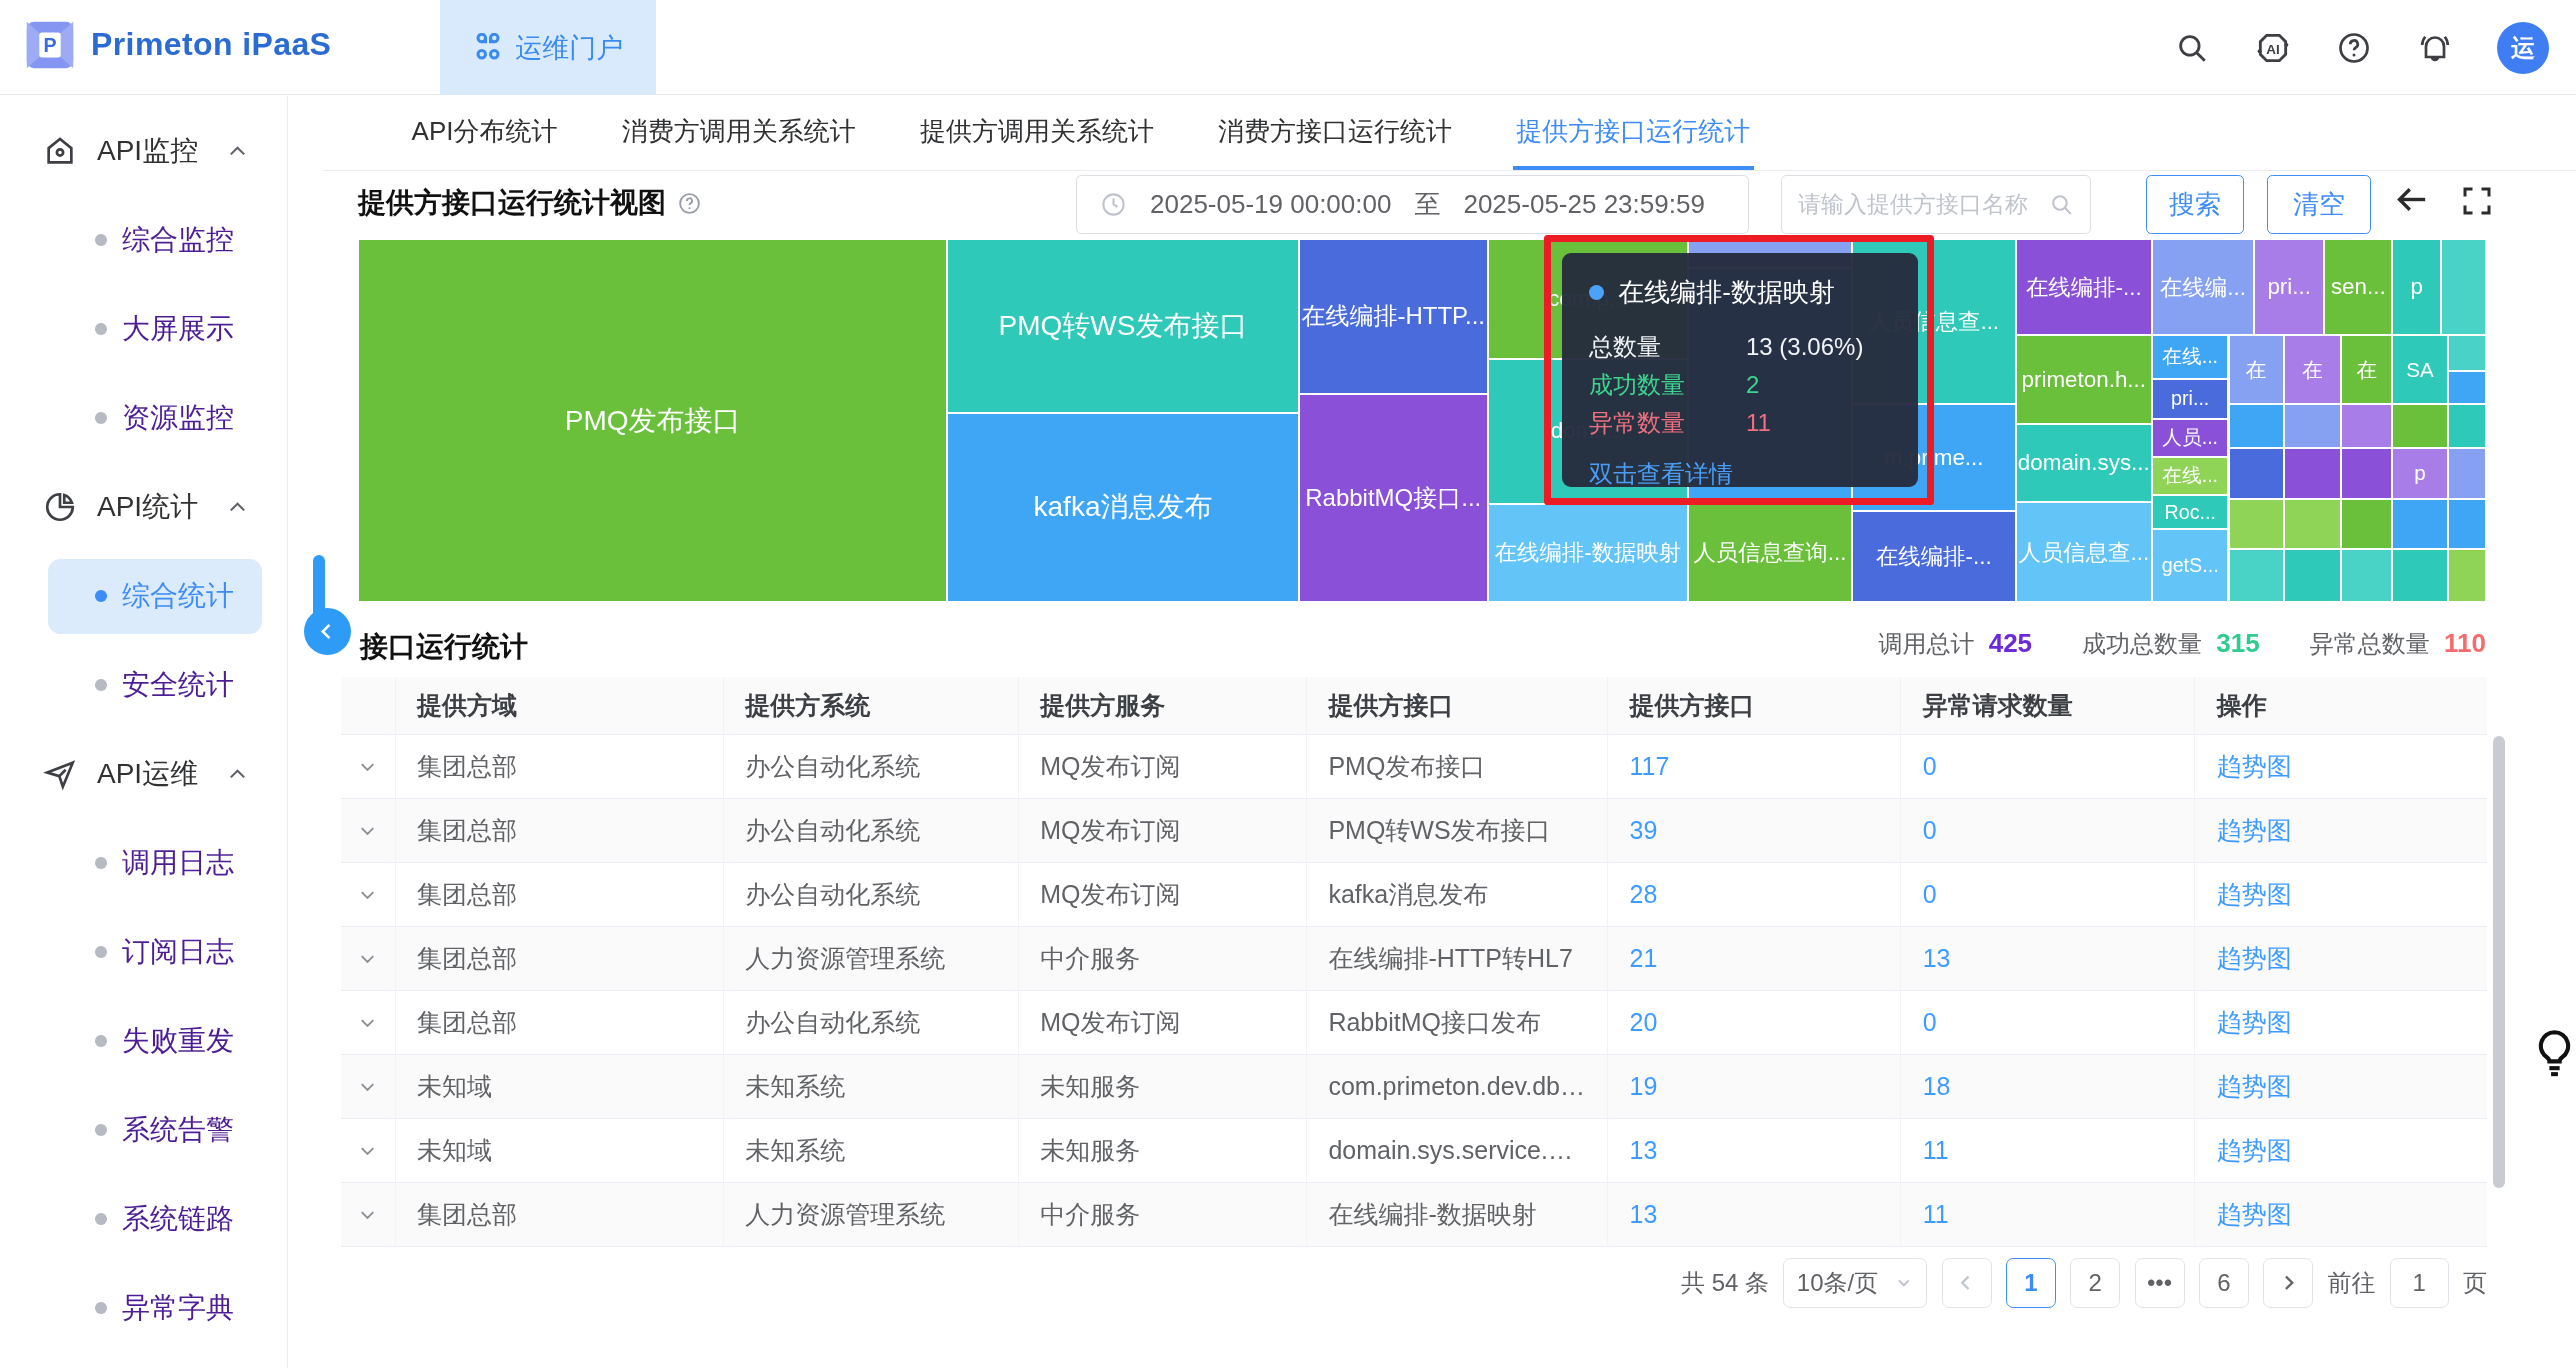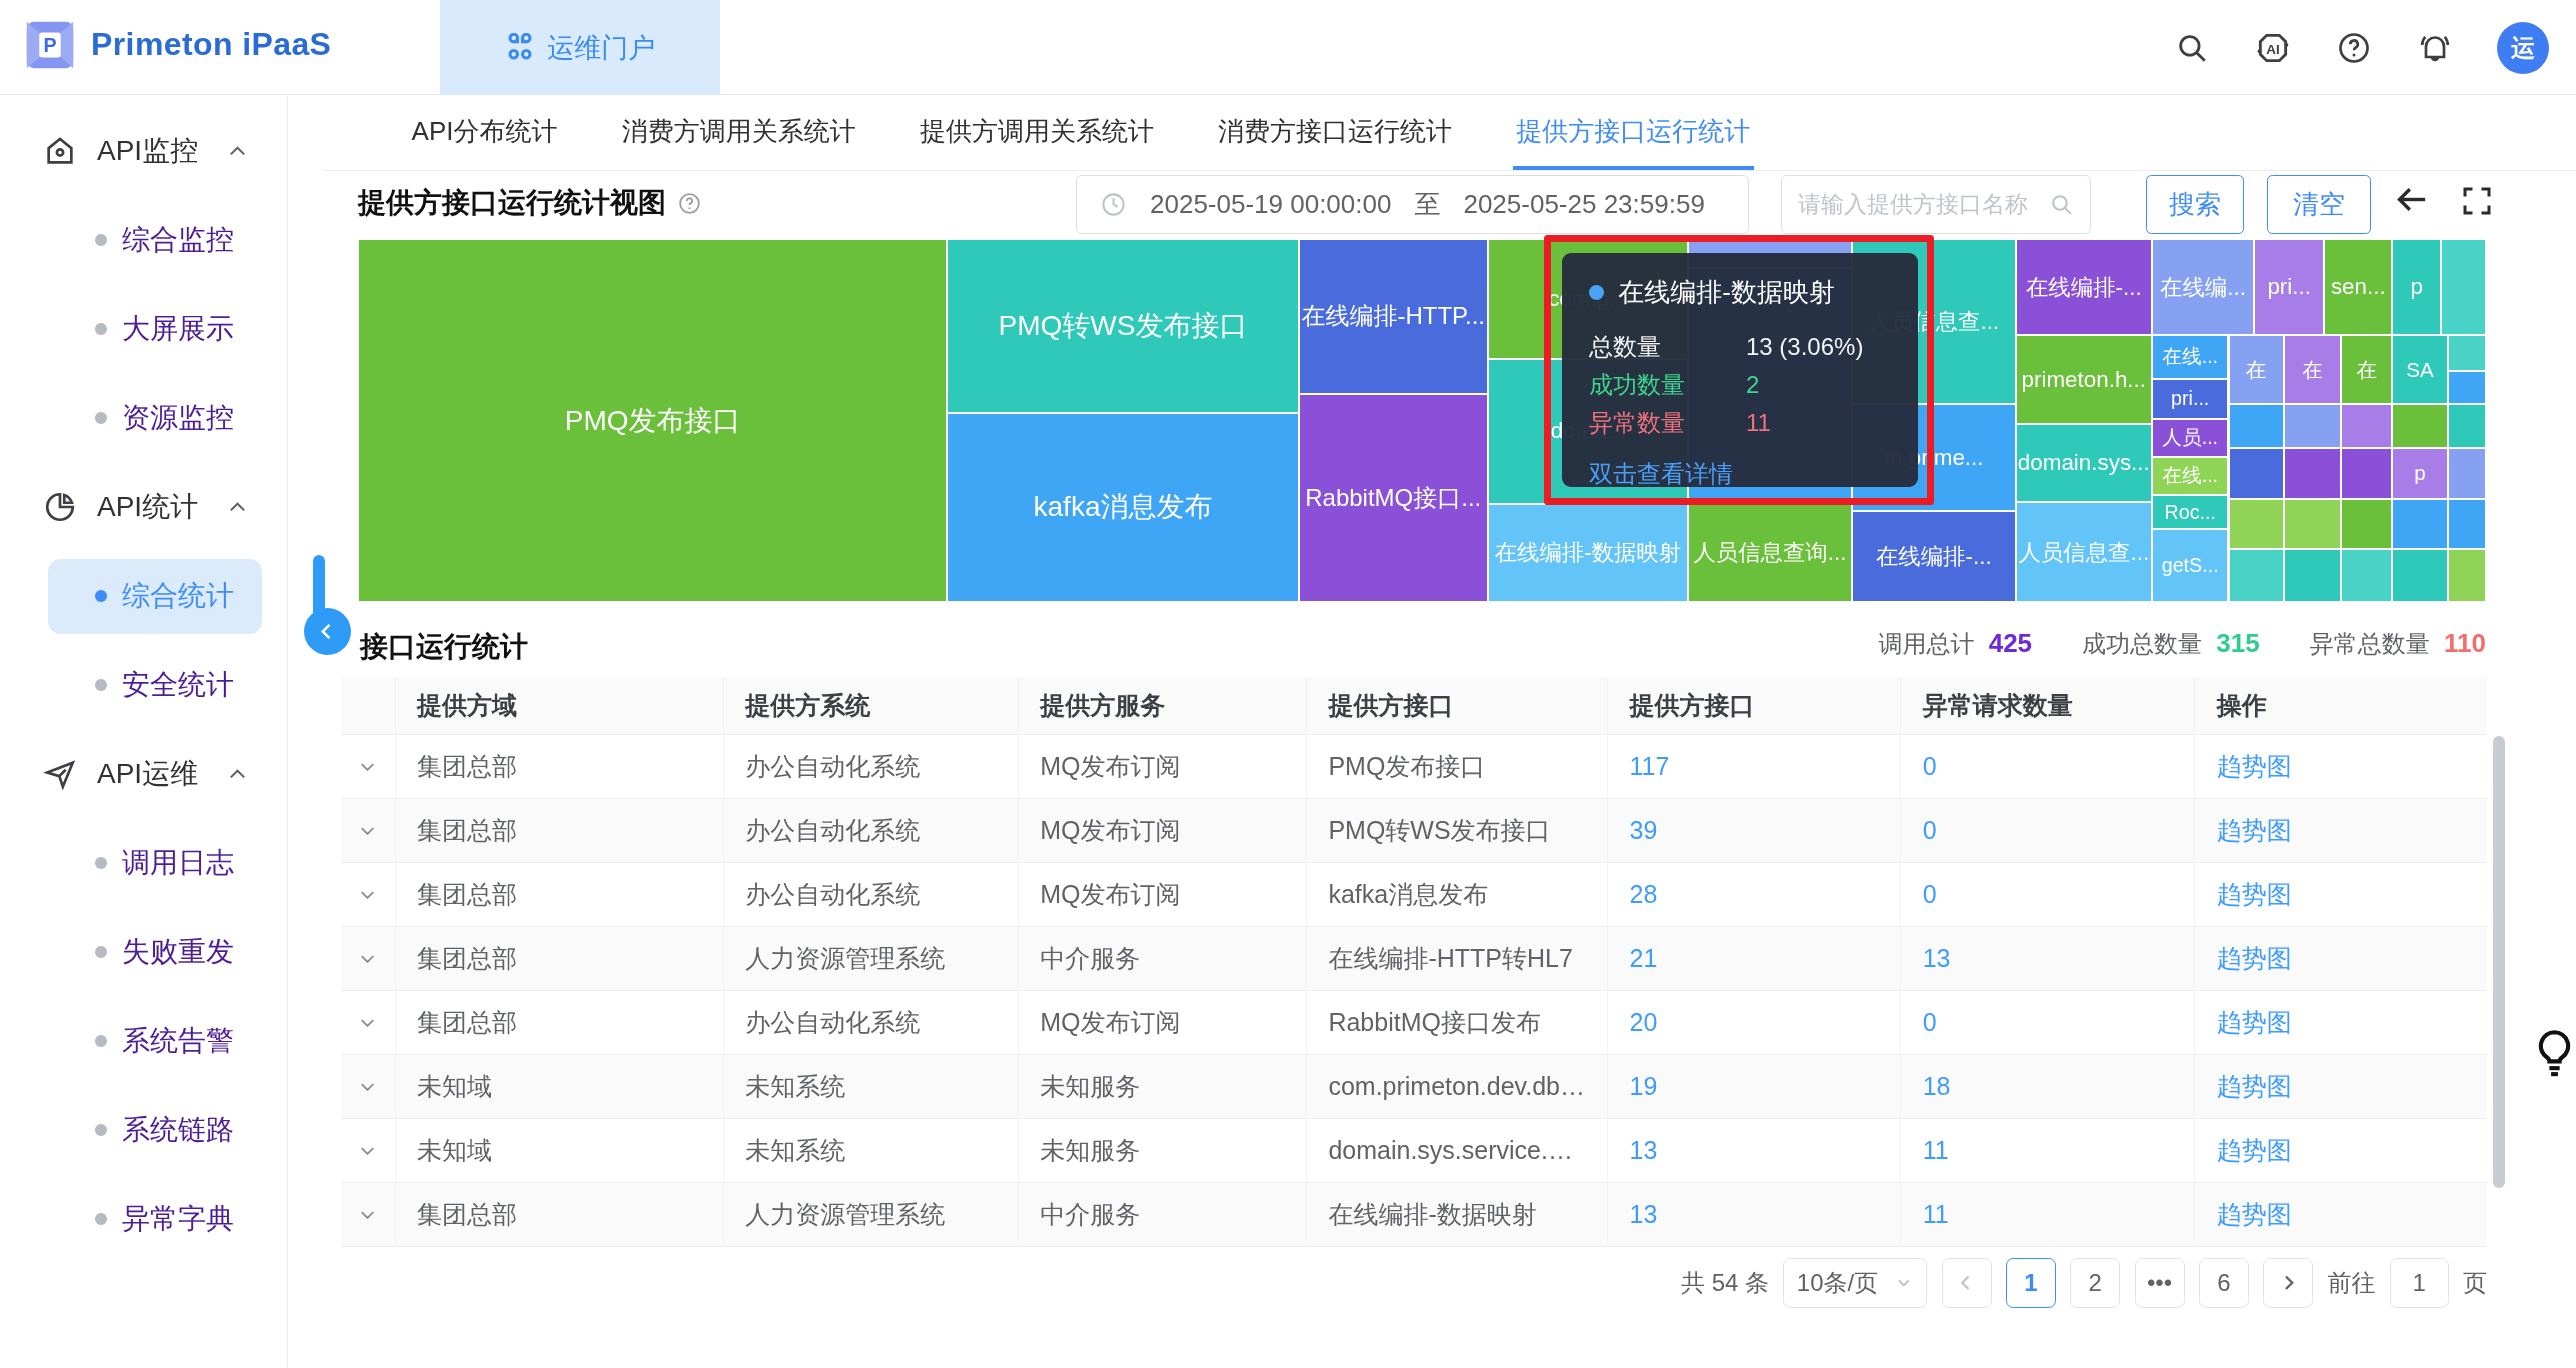--- a/index.html
+++ b/index.html
@@ -6,21 +6,21 @@
   html,body { width:2576px; height:1368px; background:#fff;
     font-family:"Liberation Sans","DejaVu Sans",sans-serif; color:#303133; }
   body { position:relative; overflow:hidden; }
   svg { display:block; }
 
   
   .header { position:absolute; left:0; top:0; width:2576px; height:95px; background:#fff;
     border-bottom:0.9px solid #e8eaed; z-index:20; }
   .logo-wrap { position:absolute; left:25px; top:19.7px; display:flex; align-items:center; gap:16px; }
   .logo-title { font-size:32px; font-weight:bold; color:#2a6bd4; letter-spacing:0.4px; }
-  .portal-tab { position:absolute; left:440px; top:0; width:280px; height:95px; background:#d9eafc;
+  .portal-tab { position:absolute; left:440px; top:0; width:216px; height:95px; background:#d9eafc;
     color:#3a8bf0; font-size:27px; display:flex; align-items:center; justify-content:center; gap:12.5px; cursor:pointer; }
   .hdr-icons { position:absolute; right:27px; top:0; height:95px; display:flex; align-items:center; gap:43px; }
   .hdr-icon { width:38px; height:38px; display:flex; align-items:center; justify-content:center; cursor:pointer; }
   .avatar { width:52px; height:52px; border-radius:50%; background:#3f7ef2; color:#fff; font-size:24px;
     font-weight:bold; display:flex; align-items:center; justify-content:center; cursor:pointer; }
 
   
   .sidebar { position:absolute; left:0; top:96px; width:288px; height:1272px; background:#fff;
     border-right:0.9px solid #ededed; padding-top:10.7px; z-index:10; }
   .sb-row { height:89px; display:flex; align-items:center; position:relative; cursor:pointer; }
@@ -239,20 +239,24 @@
       <span class="sb-group-label">API运维</span>
       <span class="sb-chevron">
         <svg width="23" height="23" viewBox="0 0 24 24" fill="none" stroke="#5f6368" stroke-width="2.2">
           <polyline points="5,15 12,8 19,15"></polyline>
         </svg>
       </span>
     </div>
     <div class="sb-row">
       <span class="sb-item-dot"></span>
       <span class="sb-item-label">调用日志</span>
+    </div>
+    <div class="sb-row">
+      <span class="sb-item-dot"></span>
+      <span class="sb-item-label">订阅日志</span>
     </div>
     <div class="sb-row">
       <span class="sb-item-dot"></span>
       <span class="sb-item-label">失败重发</span>
     </div>
     <div class="sb-row">
       <span class="sb-item-dot"></span>
       <span class="sb-item-label">系统告警</span>
     </div>
     <div class="sb-row">

